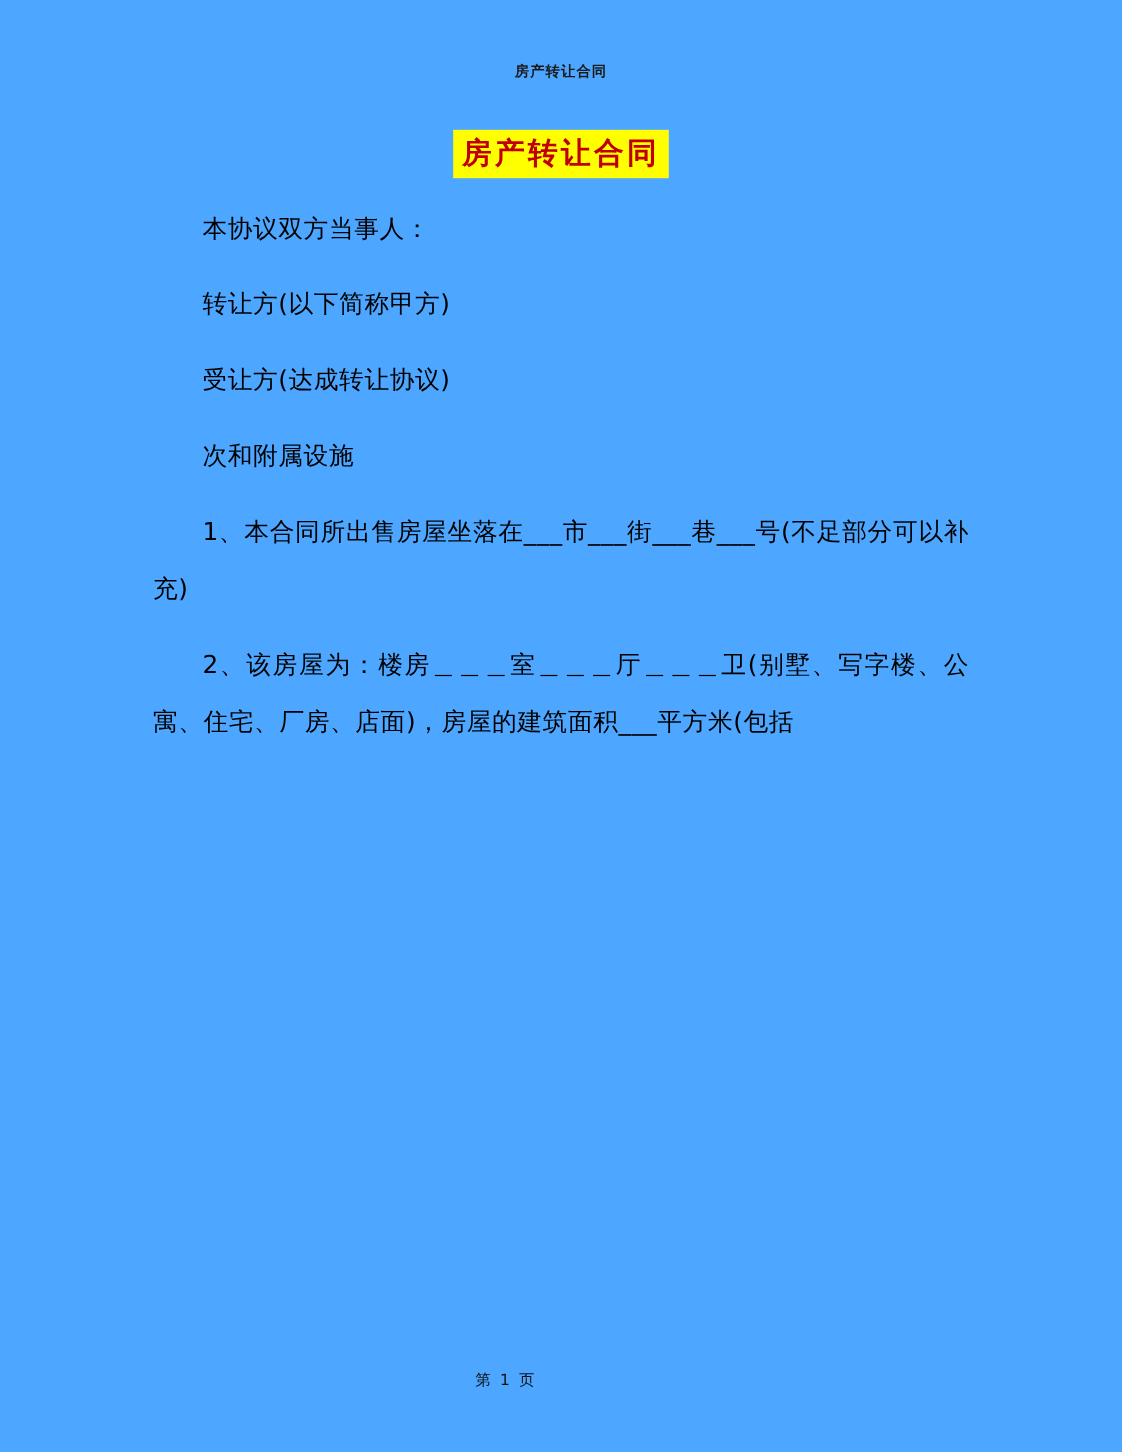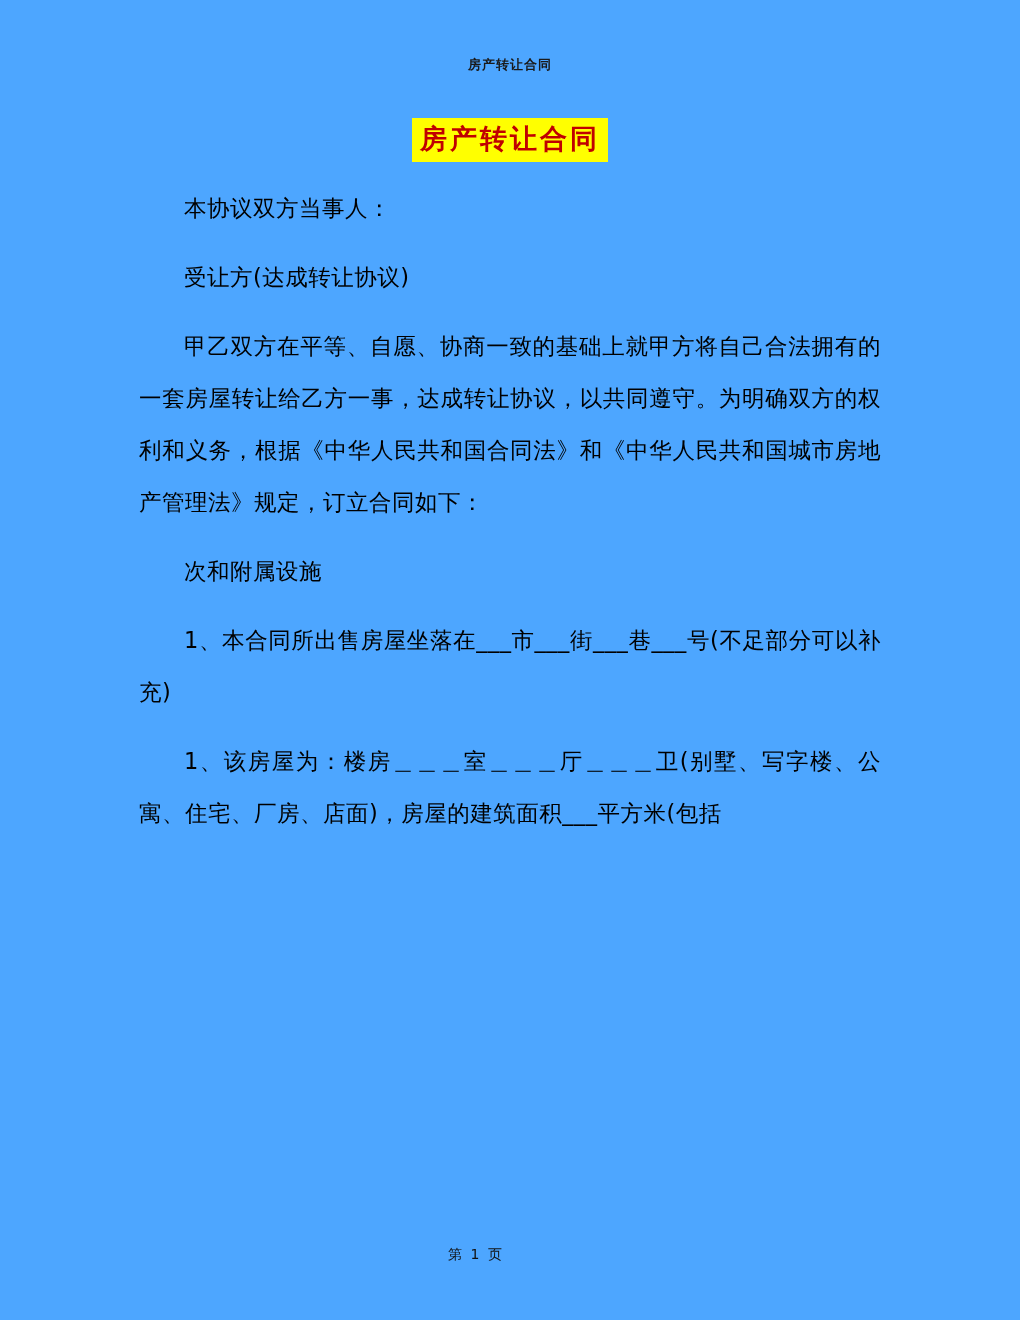--- a/index.html
+++ b/index.html
@@ -68,38 +68,37 @@
   .footer {
     position: absolute;
     bottom: 56px;
     left: 0;
     width: 920px;
     text-align: center;
     font-size: 14px;
     color: #111;
     font-family: "DejaVu Sans", sans-serif;
     letter-spacing: 2px;
-    margin-left: 16px;
   }
 </style>
 </head>
 <body>
 
 <div class="page">
 
   <div class="header-note">房产转让合同</div>
 
   <div class="doc-title-wrap">
     <span class="doc-title">房产转让合同</span>
   </div>
 
   <div class="body-text">
     <p class="para">本协议双方当事人：</p>
+    <p class="para">转让方(以下简称甲方)</p>
     <p class="para">受让方(达成转让协议)</p>
-    <p class="para">甲乙双方在平等、自愿、协商一致的基础上就甲方将自己合法拥有的一套房屋转让给乙方一事，达成转让协议，以共同遵守。为明确双方的权利和义务，根据《中华人民共和国合同法》和《中华人民共和国城市房地产管理法》规定，订立合同如下：</p>
     <p class="para">次和附属设施</p>
     <p class="para">1、本合同所出售房屋坐落在___市___街___巷___号(不足部分可以补充)</p>
-    <p class="para">1、该房屋为：楼房＿＿＿室＿＿＿厅＿＿＿卫(别墅、写字楼、公寓、住宅、厂房、店面)，房屋的建筑面积___平方米(包括</p>
+    <p class="para">2、该房屋为：楼房＿＿＿室＿＿＿厅＿＿＿卫(别墅、写字楼、公寓、住宅、厂房、店面)，房屋的建筑面积___平方米(包括</p>
   </div>
 
   <div class="footer">第 1 页</div>
 
 </div>
 
 </body></html>

